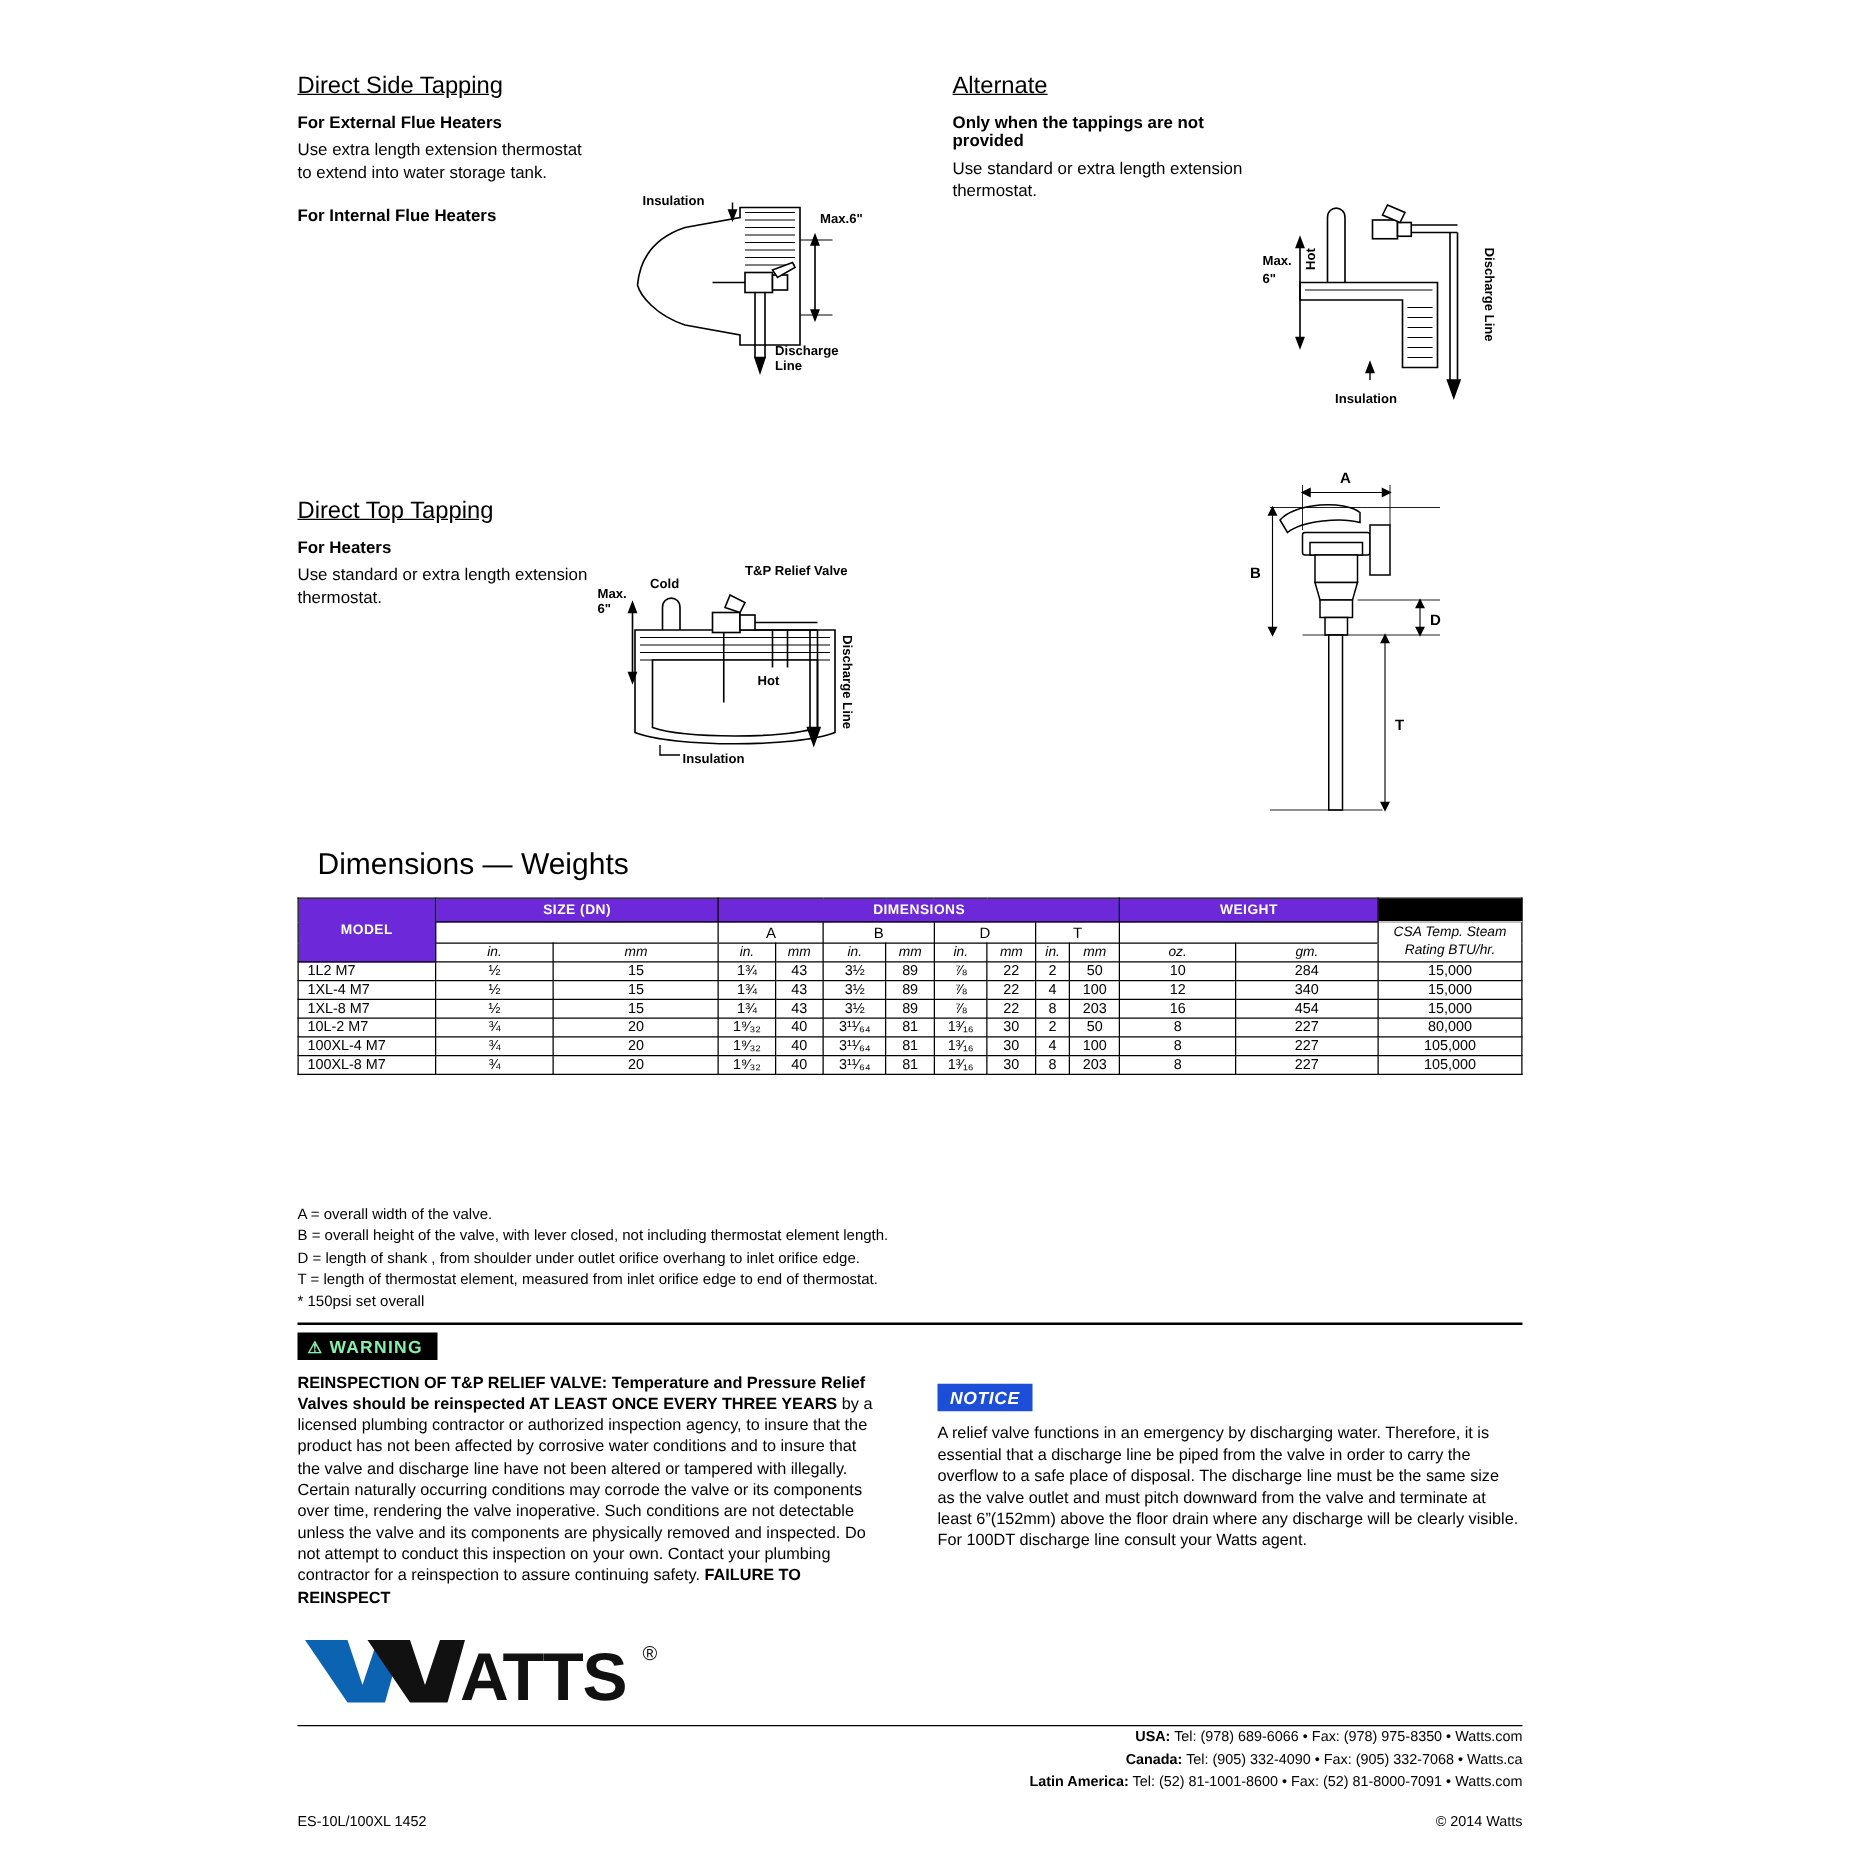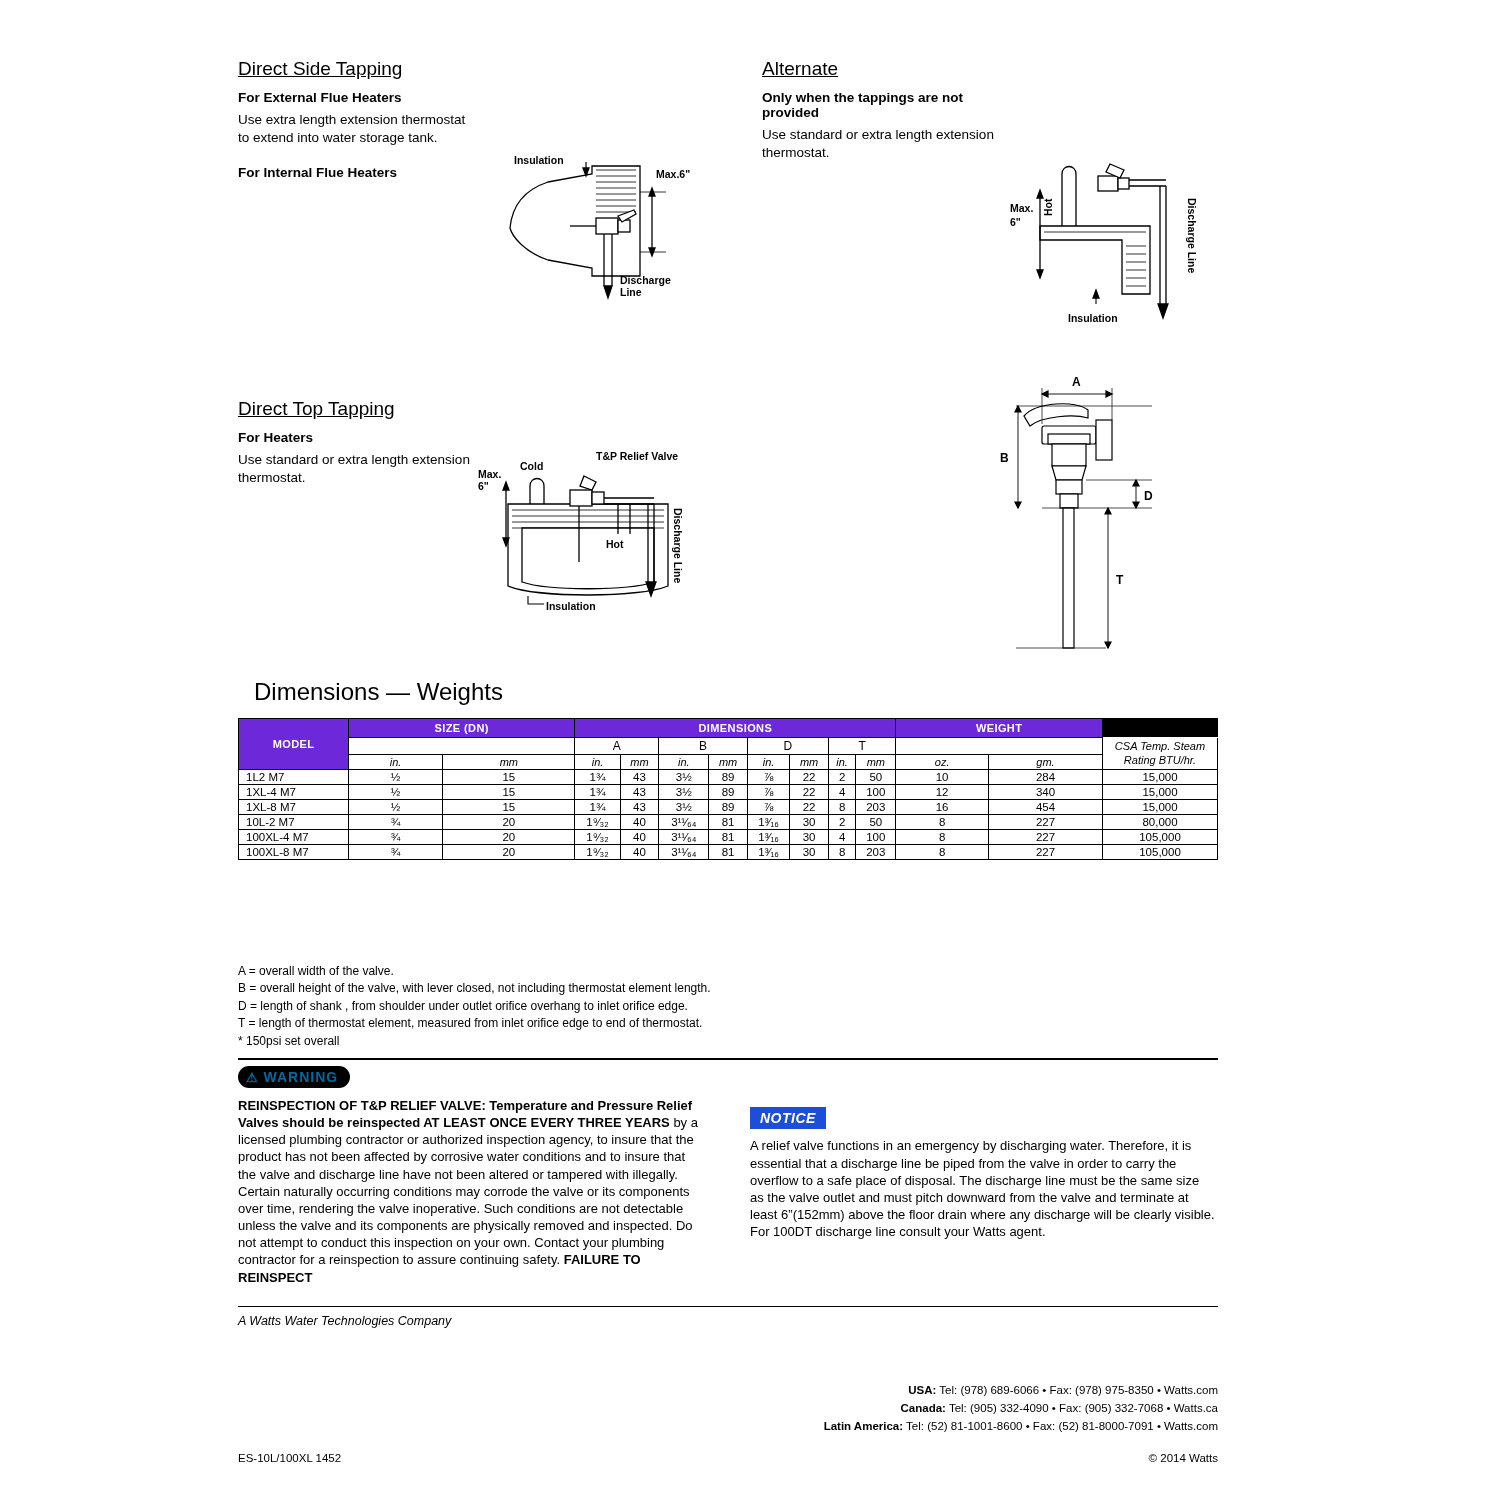--- a/index.html
+++ b/index.html
@@ -138,28 +138,27 @@
     left: 0;
     top: 1000px;
     width: 980px;
   }
   .rule-top {
     border-top: 2px solid #000;
     margin-bottom: 6px;
   }
   .warn-bar {
     background: #000;
-    color: #0369a1;
+    color: #86efac;
     font-weight: bold;
     font-size: 14px;
     letter-spacing: 1px;
     padding: 3px 8px 3px 8px;
     display: inline-block;
     width: 96px;
-    border-radius: 11px;
   }
   .warn-bar .tri { font-size: 13px; }
   .warn-cols {
     display: flex;
     gap: 46px;
     margin-top: 9px;
   }
   .warn-col {
     width: 466px;
     font-size: 13px;
@@ -582,22 +581,31 @@
       <div class="warn-cols">
         <div class="warn-col"><b>REINSPECTION OF T&amp;P RELIEF VALVE: Temperature and Pressure Relief Valves should be reinspected AT LEAST ONCE EVERY THREE YEARS</b> by a licensed plumbing contractor or authorized inspection agency, to insure that the product has not been affected by corrosive water conditions and to insure that the valve and discharge line have not been altered or tampered with illegally. Certain naturally occurring conditions may corrode the valve or its components over time, rendering the valve inoperative. Such conditions are not detectable unless the valve and its components are physically removed and inspected. Do not attempt to conduct this inspection on your own. Contact your plumbing contractor for a reinspection to assure continuing safety. <b>FAILURE TO REINSPECT</b></div>
         <div class="warn-col">
           <div class="notice-bar">NOTICE</div>
           <div>A relief valve functions in an emergency by discharging water. Therefore, it is essential that a discharge line be piped from the valve in order to carry the overflow to a safe place of disposal. The discharge line must be the same size as the valve outlet and must pitch downward from the valve and terminate at least 6”(152mm) above the floor drain where any discharge will be clearly visible. For 100DT discharge line consult your Watts agent.</div>
         </div>
       </div>
     </div>
 
     <div class="footer">
+      <div class="logo-row">
+        <svg width="300" height="66" viewBox="0 0 300 66" style="position:absolute;left:0;top:0;">
+
+          <path d="M6 8 L40 8 L52 44 L64 8 L84 8 L70 58 L40 58 Z" fill="#0b63b2"></path>
+
+          <path d="M56 8 L90 8 L102 44 L114 8 L134 8 L120 58 L90 58 Z" fill="#111"></path>
+          <text x="130" y="56" font-family="Liberation Sans, sans-serif" font-size="54" font-weight="bold" fill="#111" letter-spacing="-1">ATTS</text>
+          <text x="276" y="24" font-family="Liberation Sans, sans-serif" font-size="16" fill="#111">®</text>
+        </svg>
+      </div>
       <div class="foot-rule"></div>
-      <div class="tagline">A Watts Water Technologies Company</div>
 
       <div class="contact">
         <div>
           <b>USA:</b>
           <span>Tel: (978) 689-6066 • Fax: (978) 975-8350 • Watts.com</span>
         </div>
         <div>
           <b>Canada:</b>
           <span>Tel: (905) 332-4090 • Fax: (905) 332-7068 • Watts.ca</span>
         </div>

